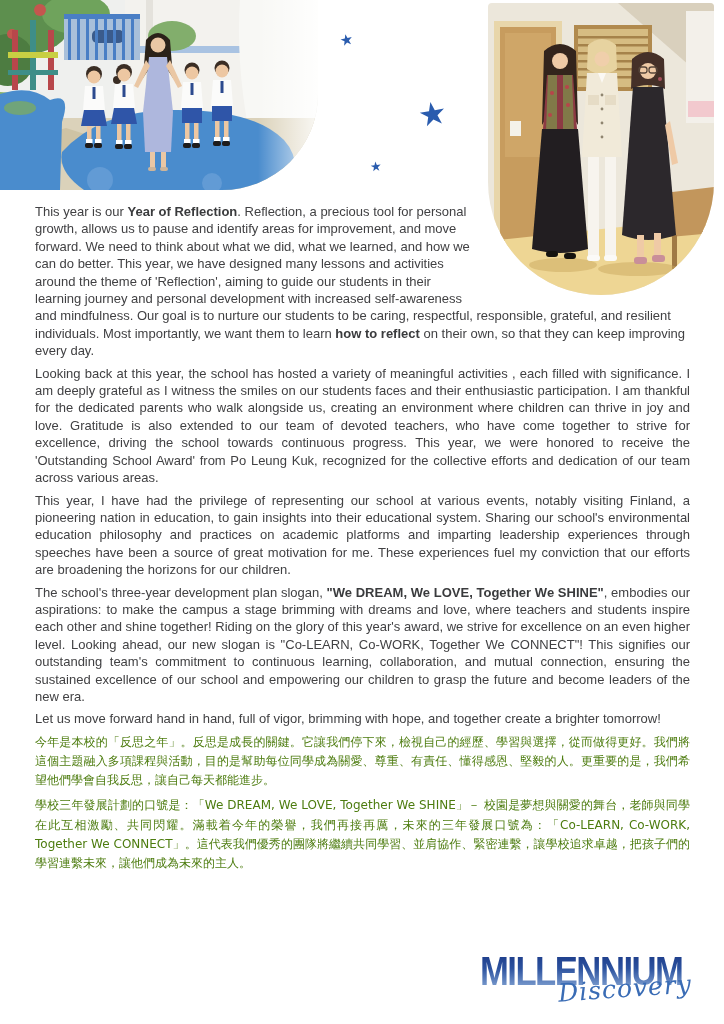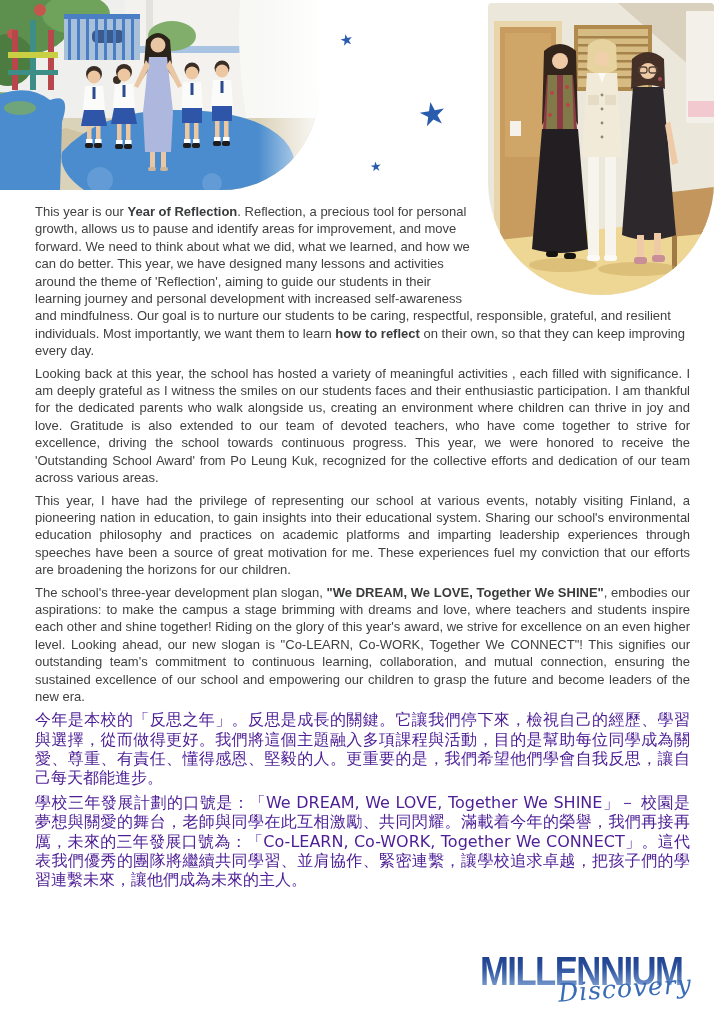--- a/index.html
+++ b/index.html
@@ -23,21 +23,21 @@
   .star.s2 { left:418px; top:98px;  font-size:32px; transform:rotate(-10deg); }
   .star.s3 { left:370px; top:160px; font-size:13px; transform:rotate(-6deg); }
 
   
   .content { position:absolute; left:35px; top:203px; width:655px; }
   .wrap-spacer { float:right; width:210px; height:100px; }
   p.en { font-size:13px; line-height:17.4px; color:#414143;
          text-align:justify; margin:0 0 5px 0; }
   p.en.first { text-align:left; }
   p.en b { font-weight:bold; color:#3a3b3d; }
-  p.cn { font-size:16px; line-height:19.2px; color:#4c1d95;
+  p.cn { font-size:12px; line-height:19.2px; color:#4d7c0f;
          text-align:justify; margin:0 0 6px 0;
          font-family:"DejaVu Sans",sans-serif; }
 
   
   .logo { position:absolute; left:480px; top:947px; width:218px; height:66px; }
   .logo-title { font-family:"Liberation Sans",sans-serif; font-weight:bold;
                 font-size:34px; letter-spacing:-1.5px; white-space:nowrap;
                 transform:scale(1.02,1.22); transform-origin:left top;
                 background:linear-gradient(180deg,#16327e 0%,#2c529f 45%,#9cbbe2 100%);
                 -webkit-background-clip:text; background-clip:text;
@@ -245,20 +245,21 @@
   <span class="star s1">★</span>
   <span class="star s2">★</span>
   <span class="star s3">★</span>
 
   <div class="content">
     <div class="wrap-spacer"></div>
     <p class="en first"><span>This year is our </span><b>Year of Reflection</b><span>. Reflection, a precious tool for personal growth, allows us to pause and identify areas for improvement, and move forward. We need to think about what we did, what we learned, and how we can do better. This year, we have designed many lessons and activities around the theme of 'Reflection', aiming to guide our students in their learning journey and personal development with increased self-awareness and mindfulness. Our goal is to nurture our students to be caring, respectful, responsible, grateful, and resilient individuals. Most importantly, we want them to learn </span><b>how to reflect</b><span> on their own, so that they can keep improving every day.</span></p>
     <p class="en">Looking back at this year, the school has hosted a variety of meaningful activities , each filled with significance. I am deeply grateful as I witness the smiles on our students faces and their enthusiastic participation. I am thankful for the dedicated parents who walk alongside us, creating an environment where children can thrive in joy and love. Gratitude is also extended to our team of devoted teachers, who have come together to strive for excellence, driving the school towards continuous progress. This year, we were honored to receive the 'Outstanding School Award' from Po Leung Kuk, recognized for the collective efforts and dedication of our team across various areas.</p>
     <p class="en">This year, I have had the privilege of representing our school at various events, notably visiting Finland, a pioneering nation in education, to gain insights into their educational system. Sharing our school's environmental education philosophy and practices on academic platforms and imparting leadership experiences through speeches have been a source of great motivation for me. These experiences fuel my conviction that our efforts are broadening the horizons for our children.</p>
     <p class="en"><span>The school's three-year development plan slogan, </span><b>"We DREAM, We LOVE, Together We SHINE"</b><span>, embodies our aspirations: to make the campus a stage brimming with dreams and love, where teachers and students inspire each other and shine together! Riding on the glory of this year's award, we strive for excellence on an even higher level. Looking ahead, our new slogan is "Co-LEARN, Co-WORK, Together We CONNECT"! This signifies our outstanding team's commitment to continuous learning, collaboration, and mutual connection, ensuring the sustained excellence of our school and empowering our children to grasp the future and become leaders of the new era.</span></p>
+    <p class="en">Let us move forward hand in hand, full of vigor, brimming with hope, and together create a brighter tomorrow!</p>
     <p class="cn">今年是本校的「反思之年」。反思是成長的關鍵。它讓我們停下來，檢視自己的經歷、學習與選擇，從而做得更好。我們將這個主題融入多項課程與活動，目的是幫助每位同學成為關愛、尊重、有責任、懂得感恩、堅毅的人。更重要的是，我們希望他們學會自我反思，讓自己每天都能進步。</p>
     <p class="cn">學校三年發展計劃的口號是：「We DREAM, We LOVE, Together We SHINE」－ 校園是夢想與關愛的舞台，老師與同學在此互相激勵、共同閃耀。滿載着今年的榮譽，我們再接再厲，未來的三年發展口號為：「Co-LEARN, Co-WORK, Together We CONNECT」。這代表我們優秀的團隊將繼續共同學習、並肩協作、緊密連繫，讓學校追求卓越，把孩子們的學習連繫未來，讓他們成為未來的主人。</p>
 
   </div>
 
   <div class="logo">
     <div class="logo-title">MILLENNIUM</div>
     <div class="logo-script">Discovery</div>
   </div>
 

